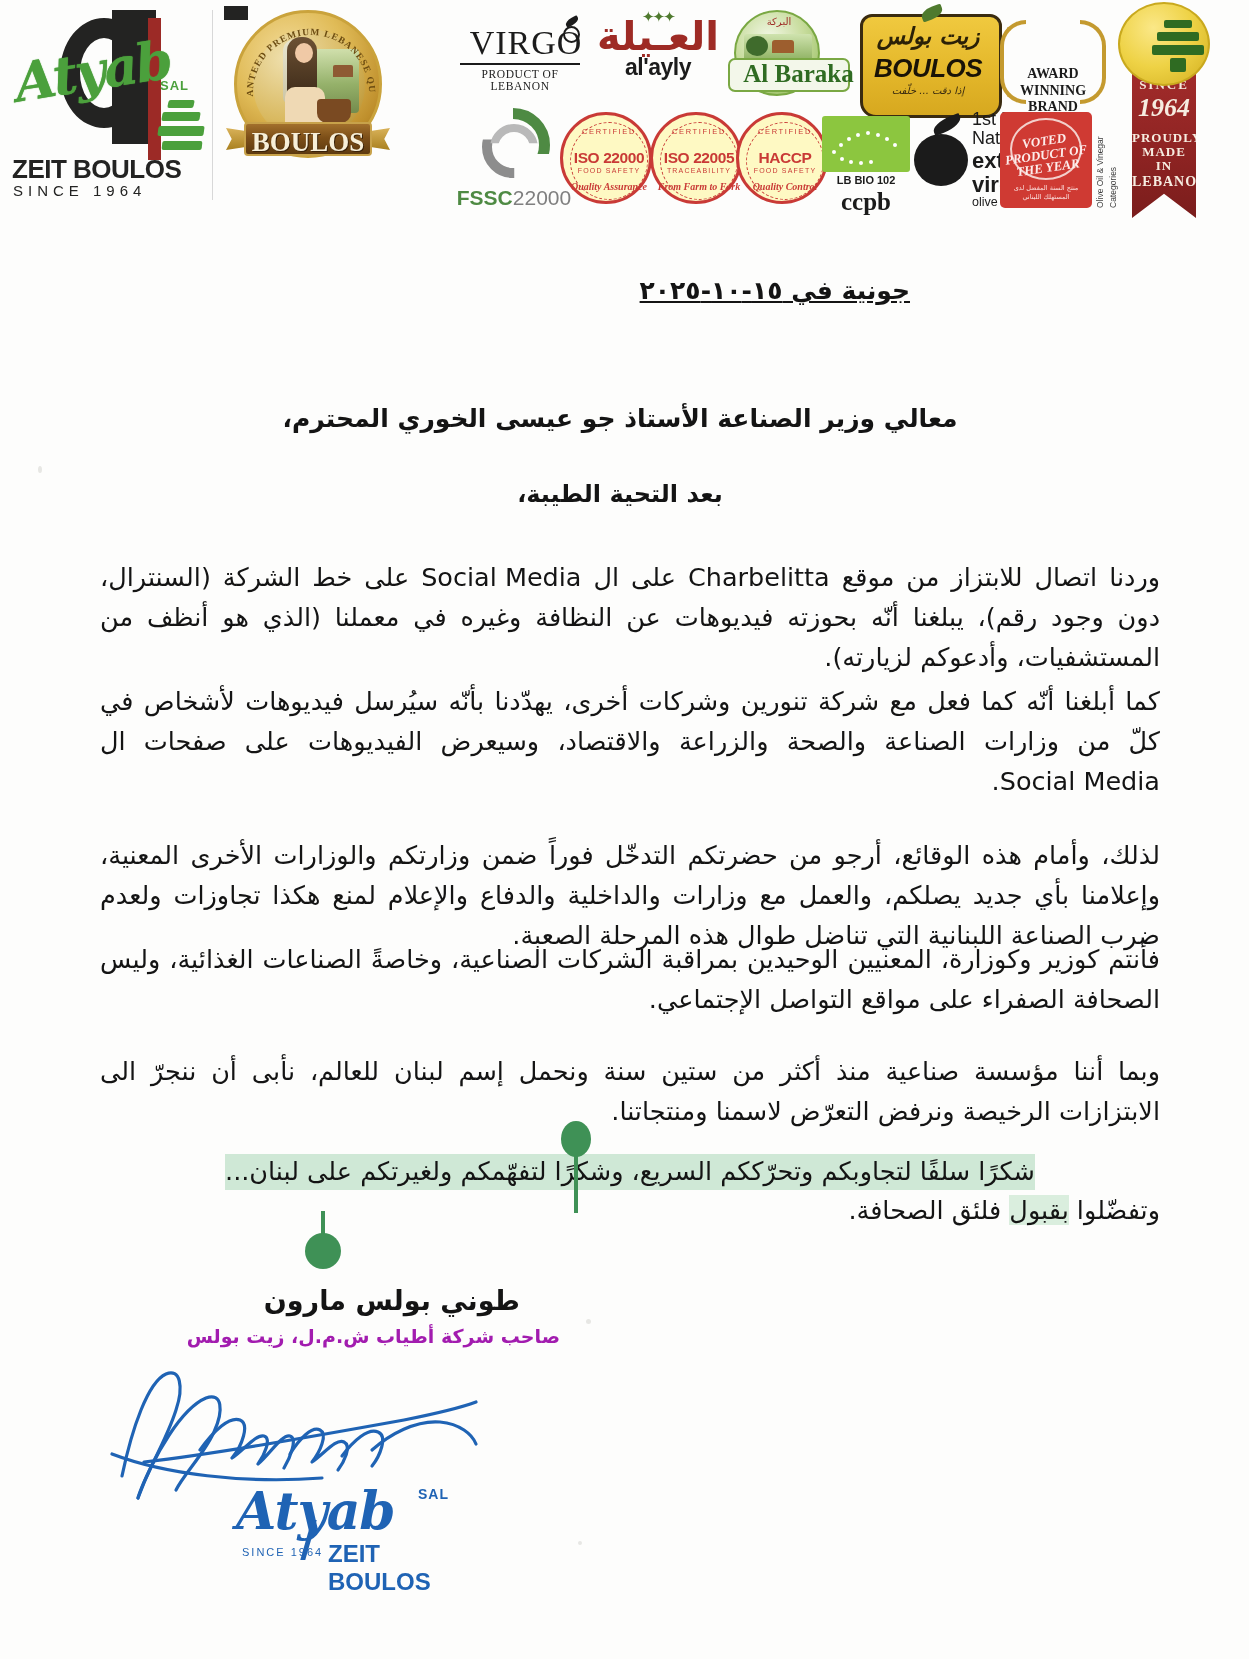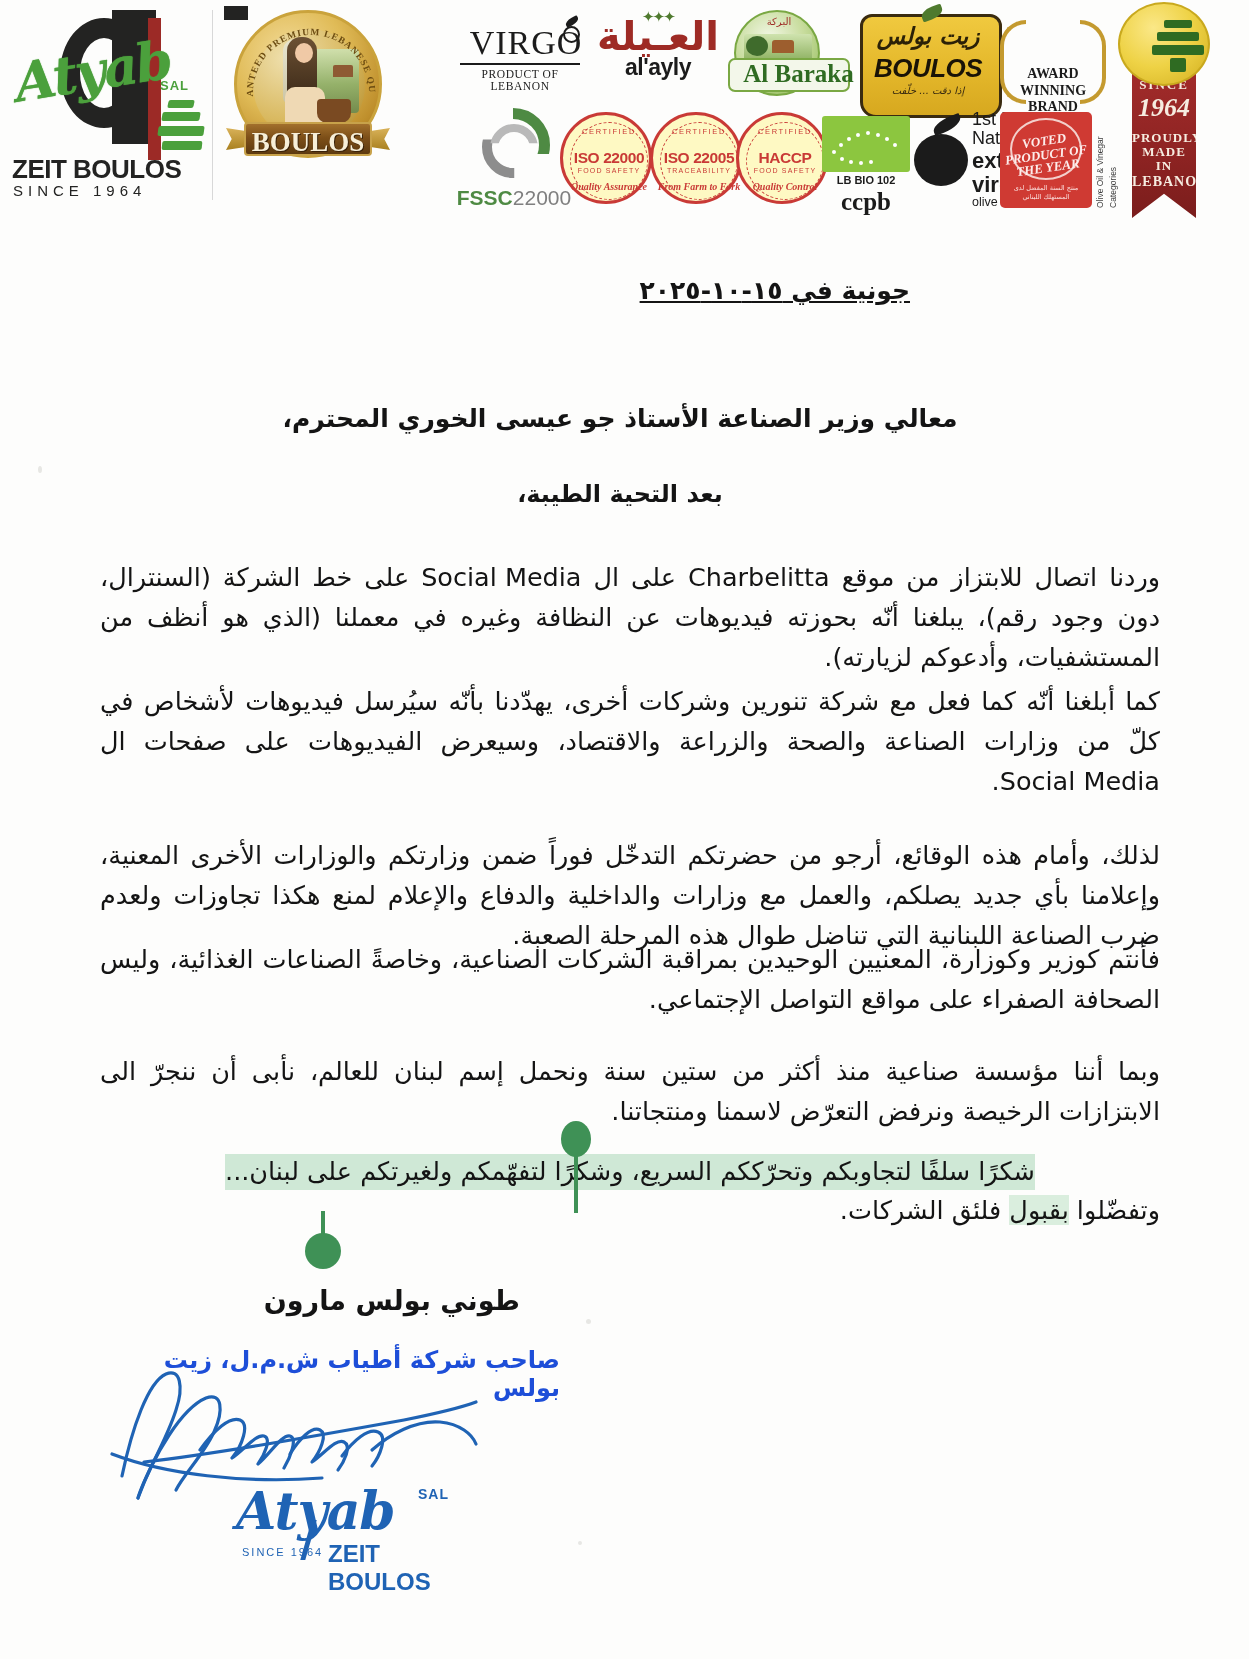--- a/index.html
+++ b/index.html
@@ -751,24 +751,23 @@
     font-family: "DejaVu Sans", sans-serif;
     font-size: 27px;
     font-weight: bold;
     color: #141414;
   }
   #sig-title {
     position: absolute;
     left: 100px; top: 1325px; width: 460px;
     direction: rtl; text-align: right;
     font-family: "DejaVu Sans", sans-serif;
-    font-size: 24px;
-    font-weight: bold;
-    color: #1d4ed8;
-    margin-top: 21px;
+    font-size: 19px;
+    font-weight: bold;
+    color: #a21caf;
   }
   #signature-svg {
     position: absolute;
     left: 104px; top: 1358px;
     width: 420px; height: 150px;
   }
 
   
   .footer-logo {
     position: absolute;
@@ -1024,21 +1023,21 @@
   <div class="body-text para" id="para-1b"><span>كما أبلغنا أنّه كما فعل مع شركة تنورين وشركات أخرى، يهدّدنا بأنّه سيُرسل فيديوهات لأشخاص في كلّ من وزارات الصناعة والصحة والزراعة والاقتصاد، وسيعرض الفيديوهات على صفحات ال</span><span class="ltr">Social Media</span><span>.</span></div>
 
   <div class="body-text para" id="para-2">لذلك، وأمام هذه الوقائع، أرجو من حضرتكم التدخّل فوراً ضمن وزارتكم والوزارات الأخرى المعنية، وإعلامنا بأي جديد يصلكم، والعمل مع وزارات والداخلية والدفاع والإعلام لمنع هكذا تجاوزات ولعدم ضرب الصناعة اللبنانية التي تناضل طوال هذه المرحلة الصعبة.</div>
 
   <div class="body-text para" id="para-2b">فأنتم كوزير وكوزارة، المعنيين الوحيدين بمراقبة الشركات الصناعية، وخاصةً الصناعات الغذائية، وليس الصحافة الصفراء على مواقع التواصل الإجتماعي.</div>
 
   <div class="body-text para" id="para-3">وبما أننا مؤسسة صناعية منذ أكثر من ستين سنة ونحمل إسم لبنان للعالم، نأبى أن ننجرّ الى الابتزازات الرخيصة ونرفض التعرّض لاسمنا ومنتجاتنا.</div>
 
   <div id="closing-wrap">
     <div id="closing-line-1"><span class="hl">شكرًا سلفًا لتجاوبكم وتحرّككم السريع، وشكرًا لتفهّمكم ولغيرتكم على لبنان...</span></div>
-    <div id="closing-line-2"><span>وتفضّلوا </span><span class="hl-soft">بقبول</span><span> فلئق الشركات.</span></div>
+    <div id="closing-line-2"><span>وتفضّلوا </span><span class="hl-soft">بقبول</span><span> فلئق الصحافة.</span></div>
   </div>
 
   <div class="sel-handle" id="handle-start">
     <div class="stem"></div>
     <div class="dot"></div>
   </div>
   <div class="sel-handle" id="handle-end">
     <div class="stem"></div>
     <div class="dot"></div>
   </div>

